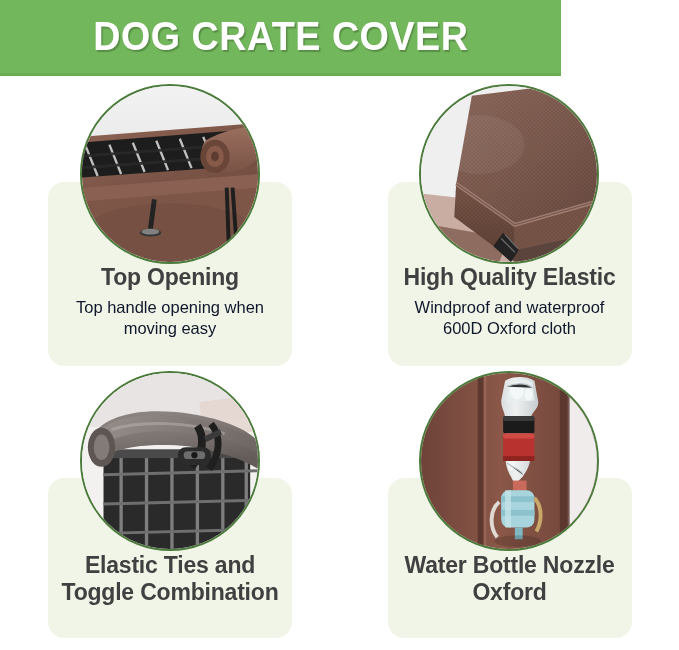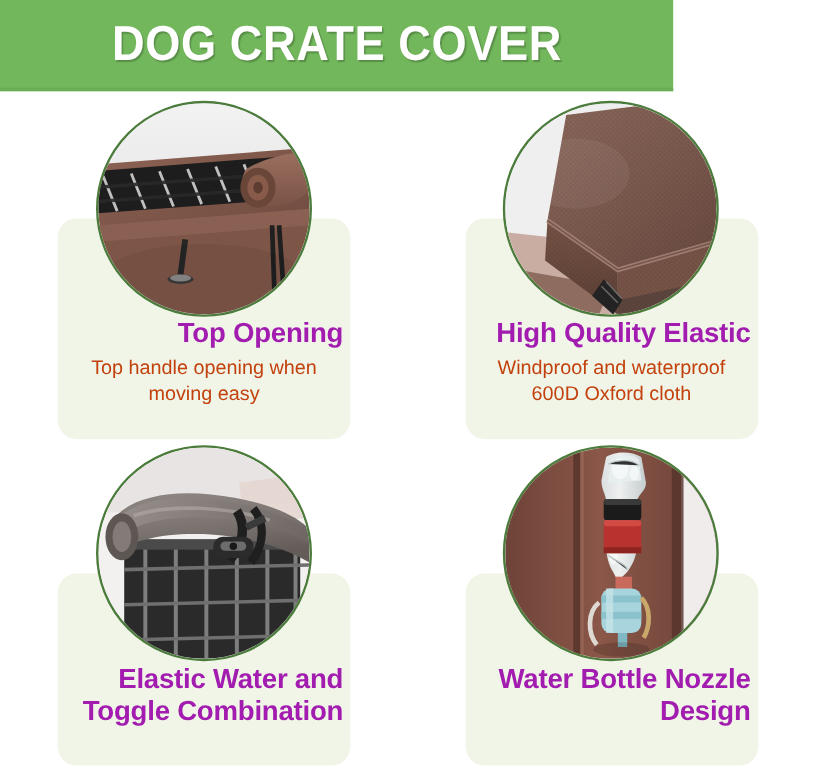--- a/index.html
+++ b/index.html
@@ -87,30 +87,29 @@
     padding: 0 6px;
     box-sizing: border-box;
   }
   .cell.c2 .card-text, .cell.c3 .card-text {
     top: 74px;
   }
   .card-title {
     font-family: "Liberation Sans Narrow", "Liberation Sans", sans-serif;
     font-size: 23px;
     font-weight: bold;
-    color: #a21caf;
+    color: #404040;
     line-height: 1.17;
     letter-spacing: -0.2px;
     margin: 0;
-    text-align: right;
   }
   .card-desc {
     font-family: "Liberation Sans", sans-serif;
     font-size: 16.5px;
-    color: #c2410c;
+    color: #0f172a;
     line-height: 1.3;
     margin: 6px 0 0 0;
     white-space: pre-line;
   }
 
   
   .photo {
     position: absolute;
     left: 50%;
     top: 8px;
@@ -245,21 +244,21 @@
           </g>
           <path d="M96,168 L180,150 L180,180 L96,180 Z" fill="#2c2c2c" opacity="0.35"></path>
           <ellipse cx="60" cy="60" rx="46" ry="30" fill="#ffffff" opacity="0.06"></ellipse>
         </svg>
       </div>
     </div>
 
     <div class="cell c2">
       <div class="card">
         <div class="card-text">
-          <div class="card-title">Elastic Water and
+          <div class="card-title">Elastic Ties and
 Toggle Combination</div>
           <div class="card-desc"></div>
         </div>
       </div>
       <div class="photo">
         <svg viewBox="0 0 180 180" preserveAspectRatio="xMidYMid slice">
           <defs>
             <linearGradient id="gry3" x1="0" y1="0" x2="0.3" y2="1">
               <stop offset="0" stop-color="#8e8784"></stop>
                 <stop offset="0.5" stop-color="#7d7673"></stop>
@@ -303,21 +302,21 @@
           <circle cx="115" cy="84" r="3.2" fill="#1a1a1a"></circle>
           <path d="M126,68 L142,60" stroke="#3a3a3a" stroke-width="6" fill="none"></path>
         </svg>
       </div>
     </div>
 
     <div class="cell c3">
       <div class="card">
         <div class="card-text">
           <div class="card-title">Water Bottle
-Nozzle Design</div>
+Nozzle Oxford</div>
           <div class="card-desc"></div>
         </div>
       </div>
       <div class="photo">
         <svg viewBox="0 0 180 180" preserveAspectRatio="xMidYMid slice">
           <defs>
             <linearGradient id="brn4" x1="0" y1="0" x2="1" y2="0">
               <stop offset="0" stop-color="#6f4339"></stop>
                 <stop offset="0.45" stop-color="#8a5748"></stop>
                 <stop offset="1" stop-color="#6b4237"></stop>

